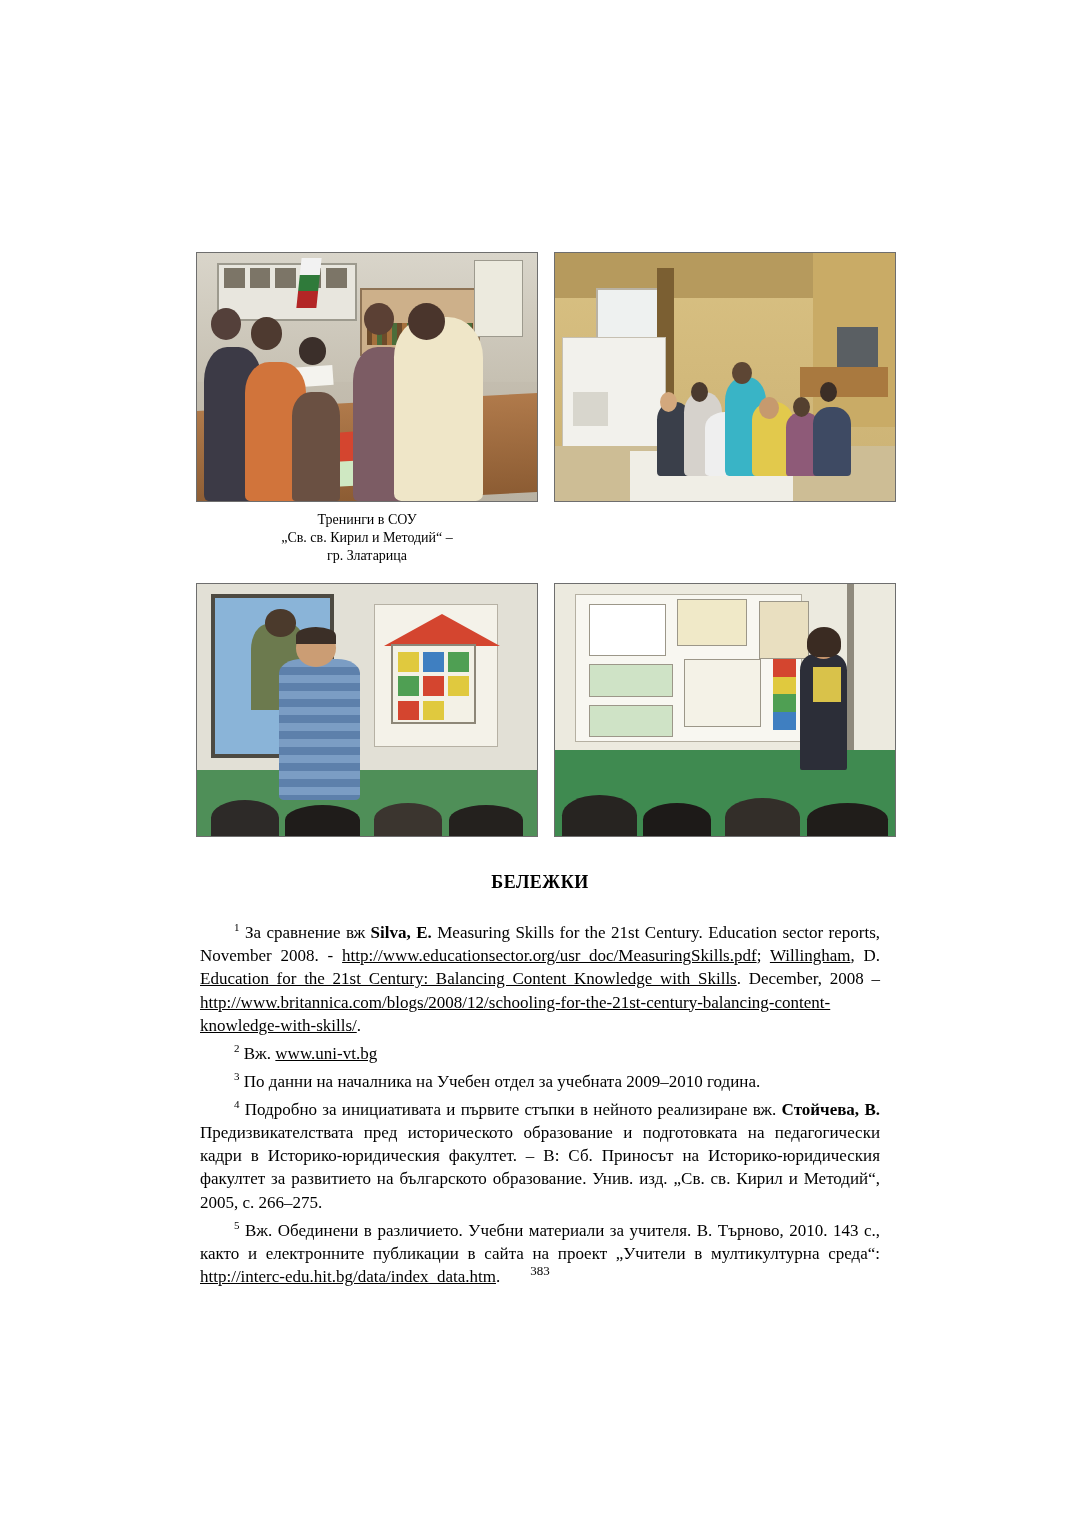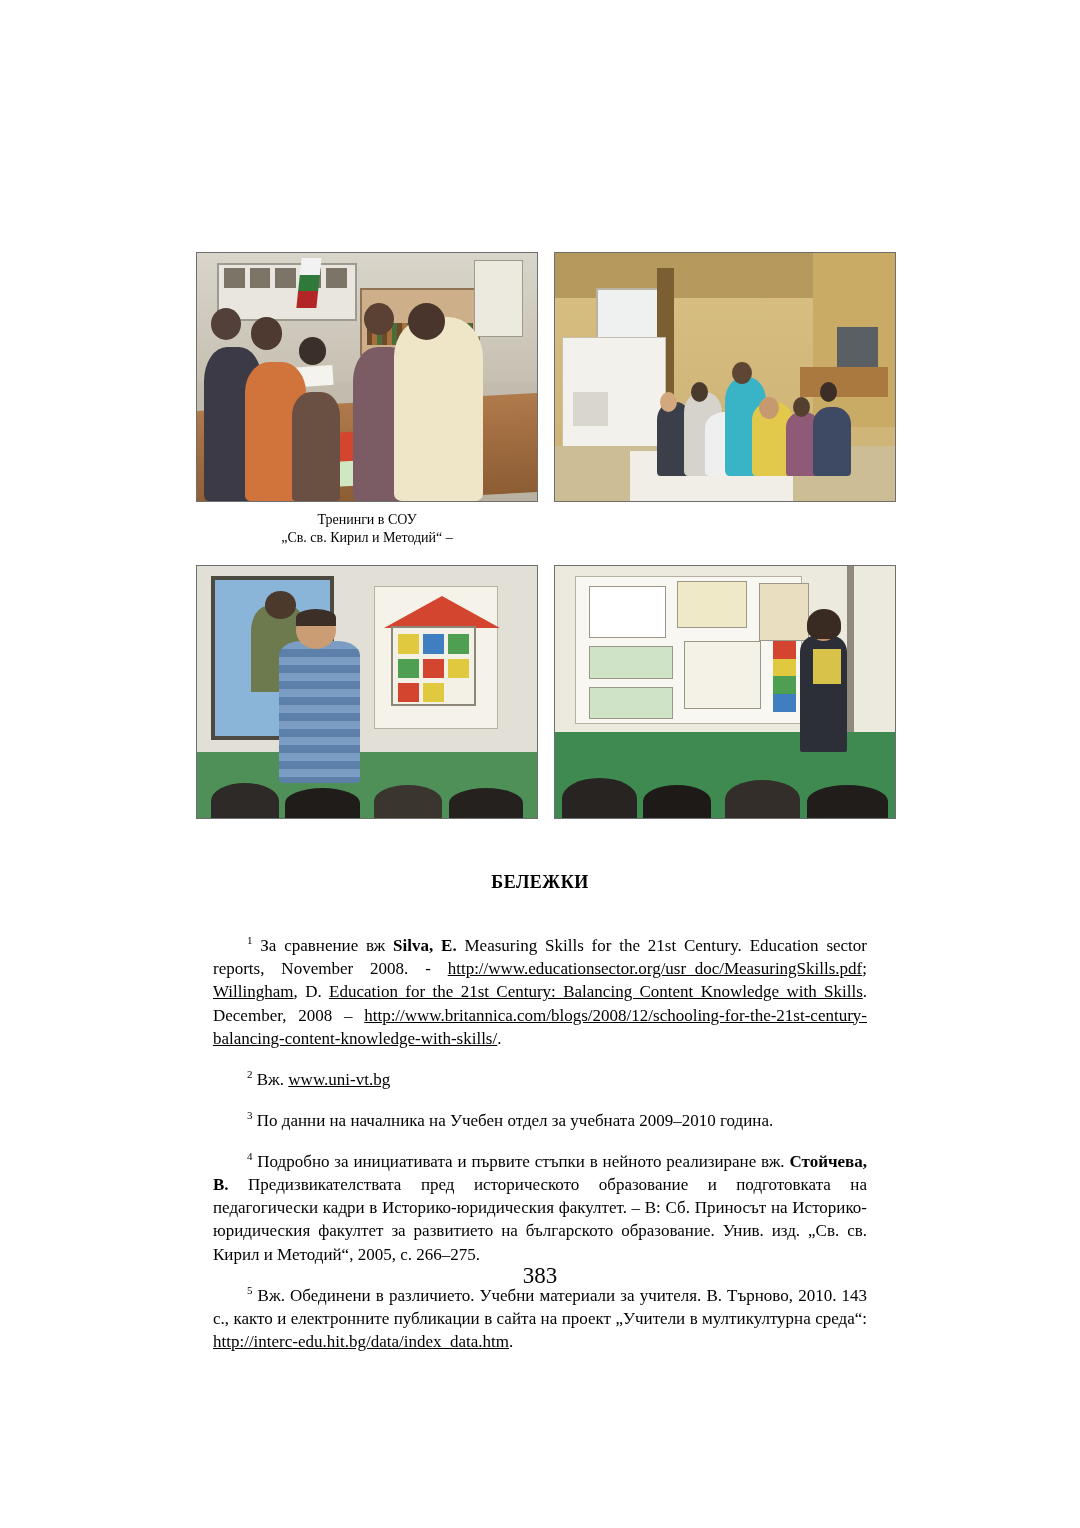--- a/index.html
+++ b/index.html
@@ -236,38 +236,38 @@
   .notes {
     position: absolute;
     left: 196px;
     top: 916px;
     width: 688px;
     font-size: 17px;
     line-height: 1.37;
     text-align: justify;
   }
   .note-p {
-    margin: 17px;
+    margin: 4px;
     text-indent: 34px;
   }
   .sup {
     font-size: 11px;
     vertical-align: super;
   }
   .bold { font-weight: bold; }
   .lnk {
     text-decoration: underline;
     color: #000;
   }
   .pagenum {
     position: absolute;
     left: 0; right: 0;
     top: 1263px;
     text-align: center;
-    font-size: 23px;
+    font-size: 13px;
   }
 </style>
 </head>
 <body>
 
 <div class="page">
 
   <div class="figure-grid">
 
     <div class="fig-row">
@@ -298,20 +298,21 @@
           <div class="kid k5"></div>
           <div class="head h1"></div>
           <div class="head h2"></div>
           <div class="head h3"></div>
           <div class="head h4"></div>
           <div class="head h5"></div>
         </div>
         <div class="caption">
           <div>Тренинги в СОУ</div>
           <div>„Св. св. Кирил и Методий“ –</div>
+          <div>гр. Златарица</div>
         </div>
       </div>
 
       <div class="fig-cell">
         <div class="photo p2">
           <div class="wallTop"></div>
           <div class="wallR"></div>
           <div class="window"></div>
           <div class="doorframe"></div>
           <div class="cabinet"></div>

